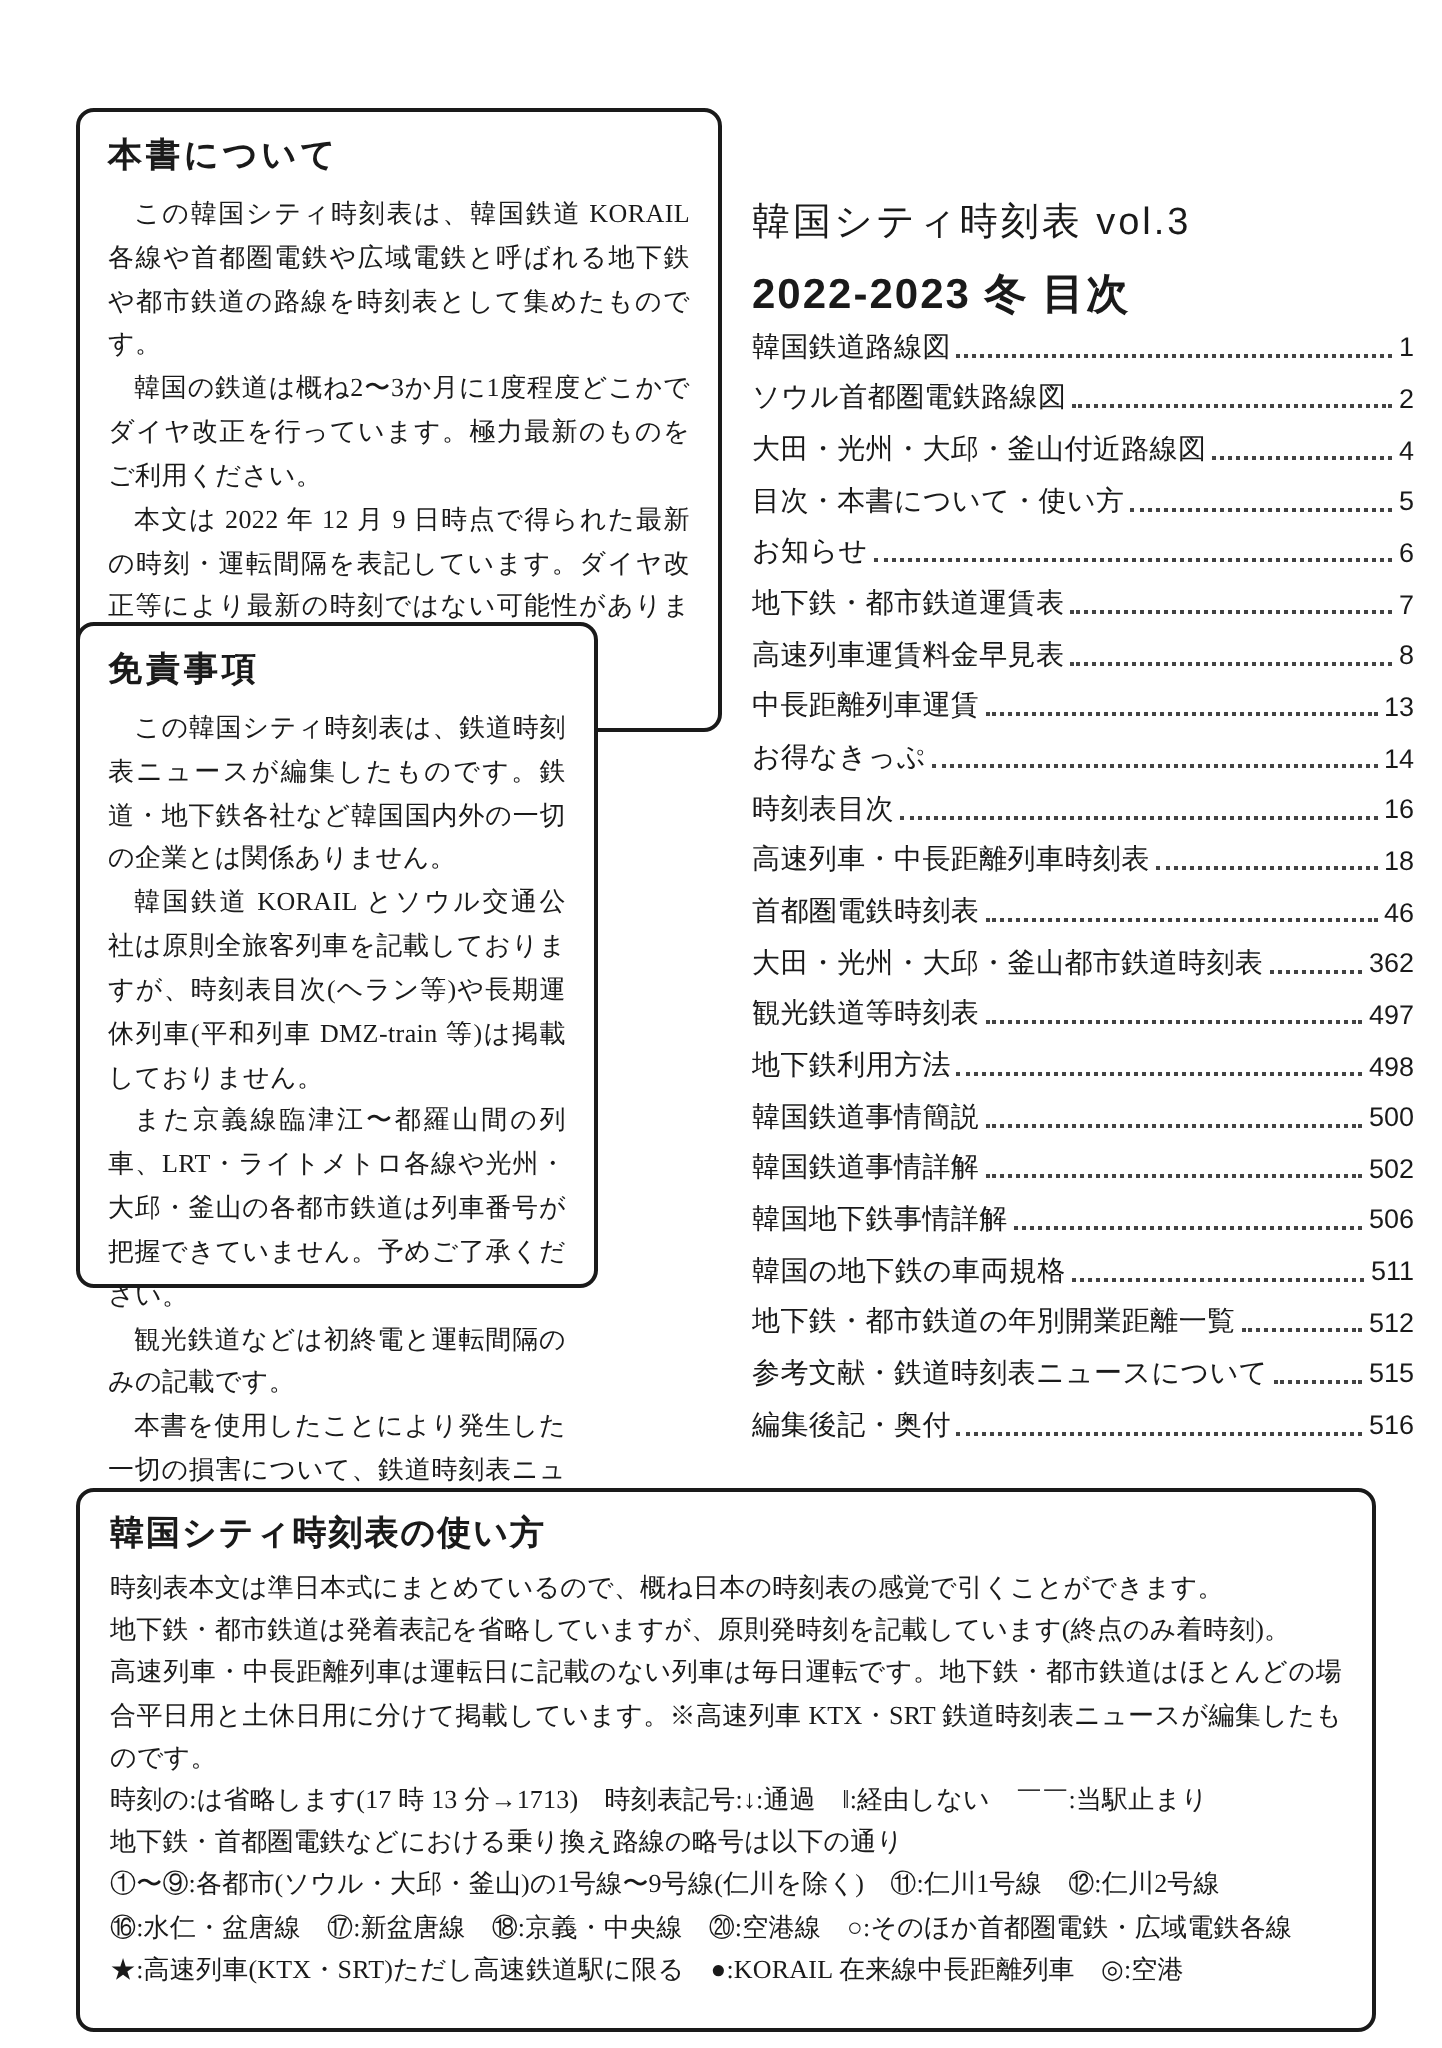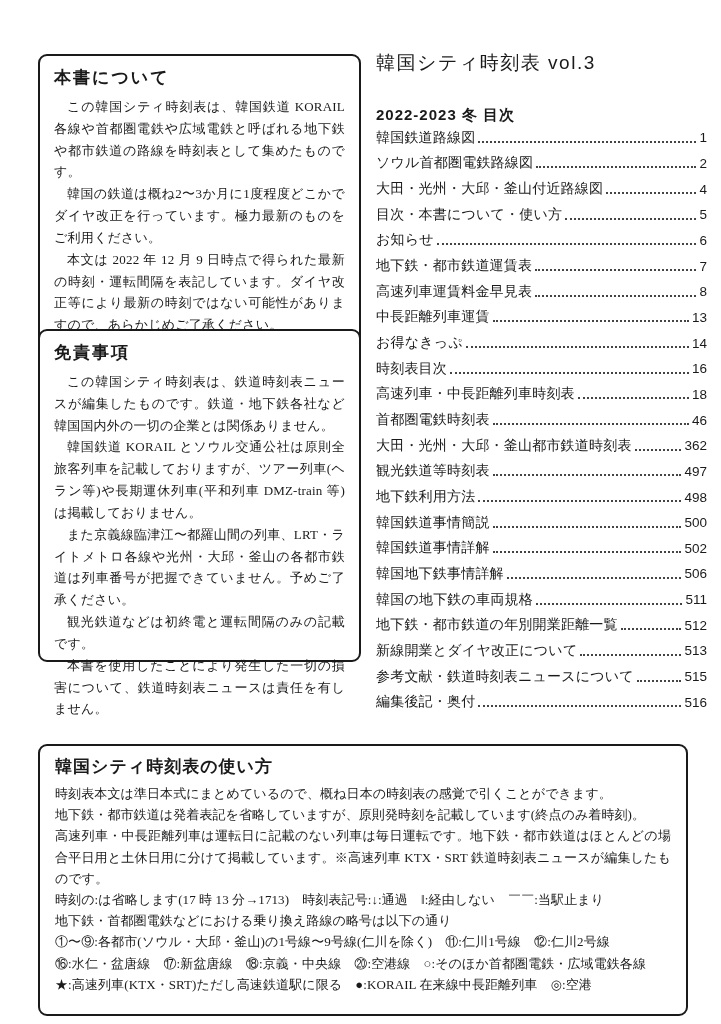--- a/index.html
+++ b/index.html
@@ -29,30 +29,30 @@
     margin-bottom:7px;
   }
   .box p {
     font-size:13px;
     line-height:1.68;
     text-align:justify;
     text-indent:1em;
     letter-spacing:0.2px;
   }
   #about-box   { left:38px; top:54px;  width:323px; height:312px; }
-  #disclaimer-box { left:38px; top:329px; width:323px; height:333px; }
+  #disclaimer-box { left:38px; top:311px; width:261px; height:333px; }
 
   .toc { position:absolute; left:376px; top:50px; width:331px;
          font-family:"Liberation Sans","DejaVu Sans",sans-serif; }
   .toc-title {
-    font-size:19px; font-weight:500; letter-spacing:1.5px;
+    font-size:19px; font-weight:500; letter-spacing:1.5px;margin-top:48px;
   }
   .toc-subtitle {
-    font-size:15px; font-weight:600; letter-spacing:1px;
-    margin-top:30px;
+    font-size:21px; font-weight:600; letter-spacing:1px;
+    margin-top:9px;
   }
   .toc-list { }
   .toc-row {
     display:flex; align-items:center;
     height:25.66px;
     font-size:14px; font-weight:500;
   }
   .toc-row .t { white-space:nowrap; letter-spacing:0.2px; }
   .toc-row .leader {
     flex:1; height:0;
@@ -81,21 +81,21 @@
   <section class="box" id="about-box">
     <h2>本書について</h2>
     <p>この韓国シティ時刻表は、韓国鉄道 KORAIL 各線や首都圏電鉄や広域電鉄と呼ばれる地下鉄や都市鉄道の路線を時刻表として集めたものです。</p>
     <p>韓国の鉄道は概ね2〜3か月に1度程度どこかでダイヤ改正を行っています。極力最新のものをご利用ください。</p>
     <p>本文は 2022 年 12 月 9 日時点で得られた最新の時刻・運転間隔を表記しています。ダイヤ改正等により最新の時刻ではない可能性がありますので、あらかじめご了承ください。</p>
   </section>
 
   <section class="box" id="disclaimer-box">
     <h2>免責事項</h2>
     <p>この韓国シティ時刻表は、鉄道時刻表ニュースが編集したものです。鉄道・地下鉄各社など韓国国内外の一切の企業とは関係ありません。</p>
-    <p>韓国鉄道 KORAIL とソウル交通公社は原則全旅客列車を記載しておりますが、ツアー列車(ヘラン等)や長期運休列車(平和列車 DMZ-train 等)は掲載しておりません。</p>
+    <p>韓国鉄道 KORAIL とソウル交通公社は原則全旅客列車を記載しておりますが、時刻表目次(ヘラン等)や長期運休列車(平和列車 DMZ-train 等)は掲載しておりません。</p>
     <p>また京義線臨津江〜都羅山間の列車、LRT・ライトメトロ各線や光州・大邱・釜山の各都市鉄道は列車番号が把握できていません。予めご了承ください。</p>
     <p>観光鉄道などは初終電と運転間隔のみの記載です。</p>
     <p>本書を使用したことにより発生した一切の損害について、鉄道時刻表ニュースは責任を有しません。</p>
   </section>
 
   <section class="toc">
     <div class="toc-title">韓国シティ時刻表 vol.3</div>
     <div class="toc-subtitle">2022-2023 冬 目次</div>
     <div class="toc-list">
       <div class="toc-row">
@@ -190,25 +190,20 @@
         </div>
       <div class="toc-row">
           <span class="t">韓国の地下鉄の車両規格</span>
           <span class="leader"></span>
           <span class="pg">511</span>
         </div>
       <div class="toc-row">
           <span class="t">地下鉄・都市鉄道の年別開業距離一覧</span>
           <span class="leader"></span>
           <span class="pg">512</span>
-        </div>
-      <div class="toc-row">
-          <span class="t">新線開業とダイヤ改正について</span>
-          <span class="leader"></span>
-          <span class="pg">513</span>
         </div>
       <div class="toc-row">
           <span class="t">参考文献・鉄道時刻表ニュースについて</span>
           <span class="leader"></span>
           <span class="pg">515</span>
         </div>
       <div class="toc-row">
           <span class="t">編集後記・奥付</span>
           <span class="leader"></span>
           <span class="pg">516</span>

